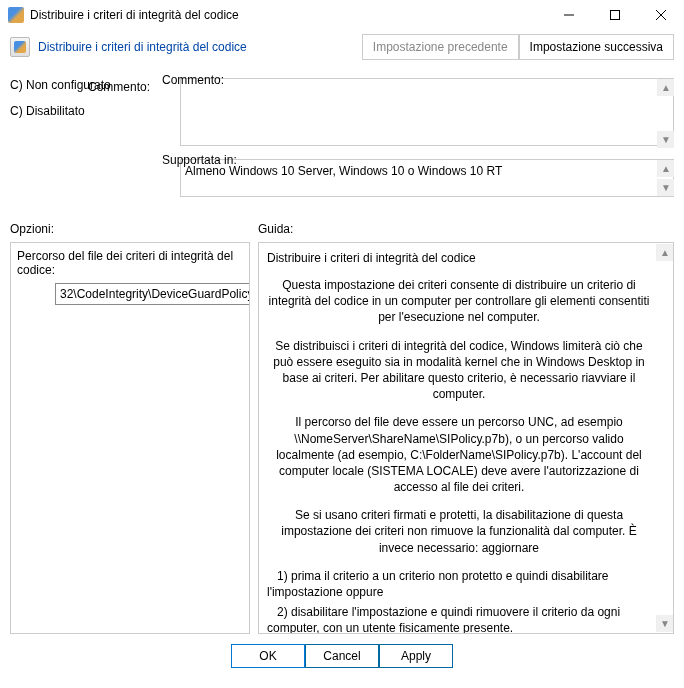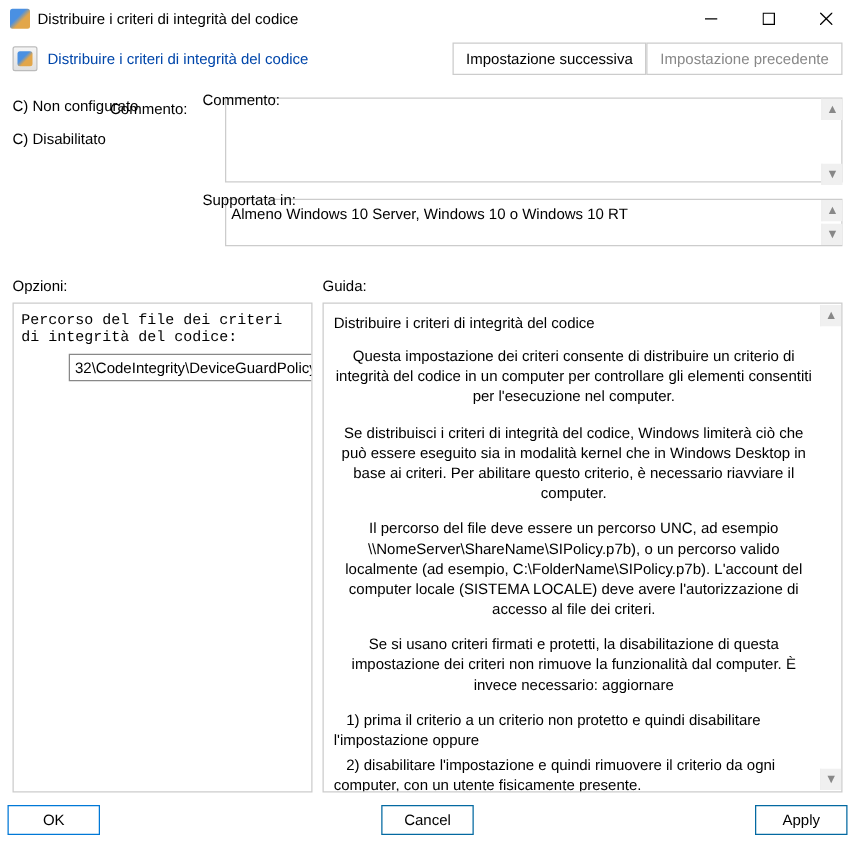--- a/index.html
+++ b/index.html
@@ -31,26 +31,26 @@
 .scroll-arrow.up { top: 1px; }
 .scroll-arrow.down { bottom: 1px; }
 .labels-row { display: flex; margin-top: 25px; }
 .opt-label { width: 248px; font-size: 12px; }
 .guide-label { font-size: 12px; }
 .panels { display: flex; gap: 8px; margin-top: 6px; }
 .panel { border: 1px solid #ccc; height: 392px; overflow: hidden; }
 .panel-left { width: 240px; padding: 6px; }
 .panel-right { flex: 1; padding: 8px 22px 8px 8px; position: relative; }
 .panel-right .scroll-arrow { background:#f0f0f0; }
-.opt-field-label { font-size: 12px; margin-bottom: 6px; font-family: Liberation Mono, monospace; }
+.opt-field-label { font-size: 12px; margin-bottom: 6px; }
 .opt-input { width: 100%; border: 1px solid #888; padding: 3px 4px; font-size: 12px; margin-left: 38px; }
 .help-title { font-size: 12px; margin-bottom: 12px; }
 .help-para { font-size: 12px; margin-bottom: 12px; line-height: 1.35; text-align: center; }
 .help-sub { font-size: 12px; margin-bottom: 4px; line-height: 1.35; text-indent: 10px; }
-.footer { display: flex; justify-content: space-between; gap: 13px; padding: 10px 6px; }
+.footer { display: flex; justify-content: center; gap: 0; padding: 10px 6px; }
 .footer-btn { border: 1px solid #0369a1; background: #fff; width: 74px; height: 24px; font-size: 12px; cursor: pointer; }
 .footer-btn.primary { border: 1px solid #0078d7; }
 .pair { display:flex; gap: 6px; align-items:flex-start; margin-bottom:6px;}
 .pair .plabel { font-size:12px; padding-top:2px; }
 .right-col { flex:1; }
 </style>
 </head>
 <body>
 
 <div class="titlebar">
@@ -73,22 +73,22 @@
           <line x1="10" y1="0" x2="0" y2="10" stroke="#000" stroke-width="1"></line>
         </svg>
       </div>
   </div>
 </div>
 
 <div class="subheader">
   <span class="subheader-icon"></span>
   <span class="subheader-text">Distribuire i criteri di integrità del codice</span>
   <div class="nav-btns">
+    <button class="nav-btn prev">Impostazione precedente</button>
     <button class="nav-btn">Impostazione successiva</button>
-    <button class="nav-btn prev">Impostazione precedente</button>
   </div>
 </div>
 
 <div class="main">
   <div class="row-top">
     <div class="radios">
       <div class="radio-item">
         <label>C) Non configurato</label>
       </div>
       <div class="radio-item">

